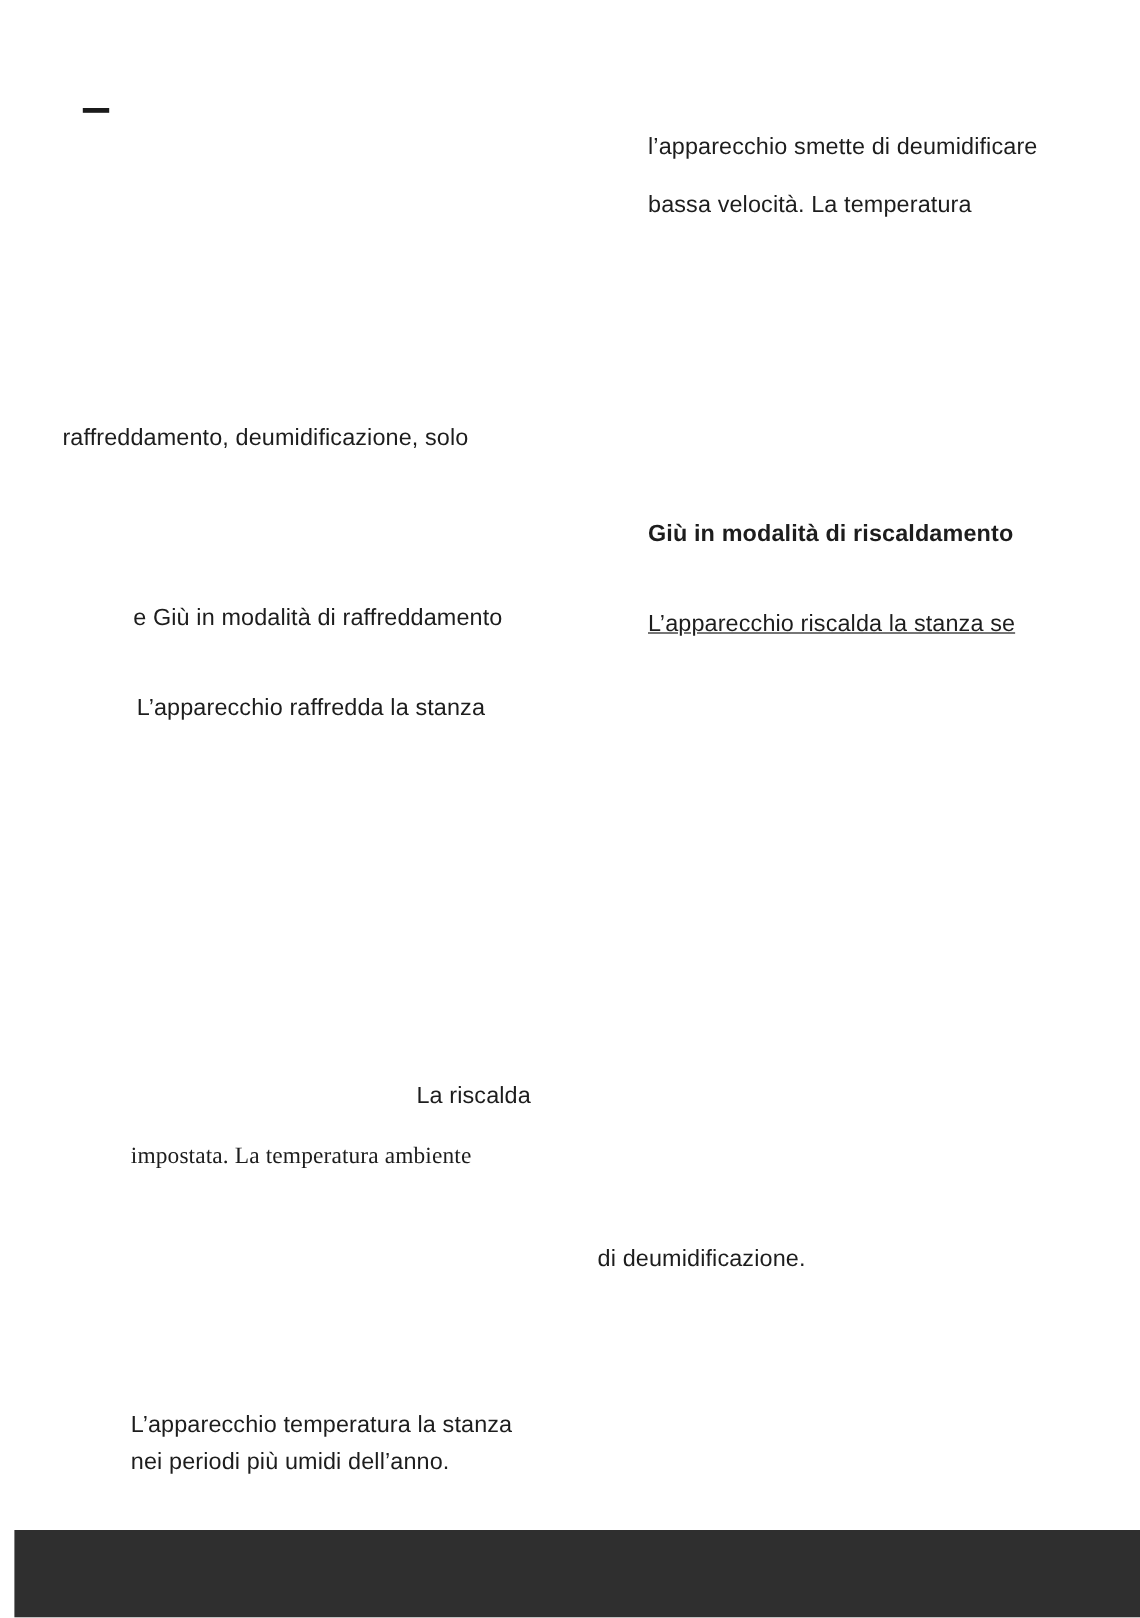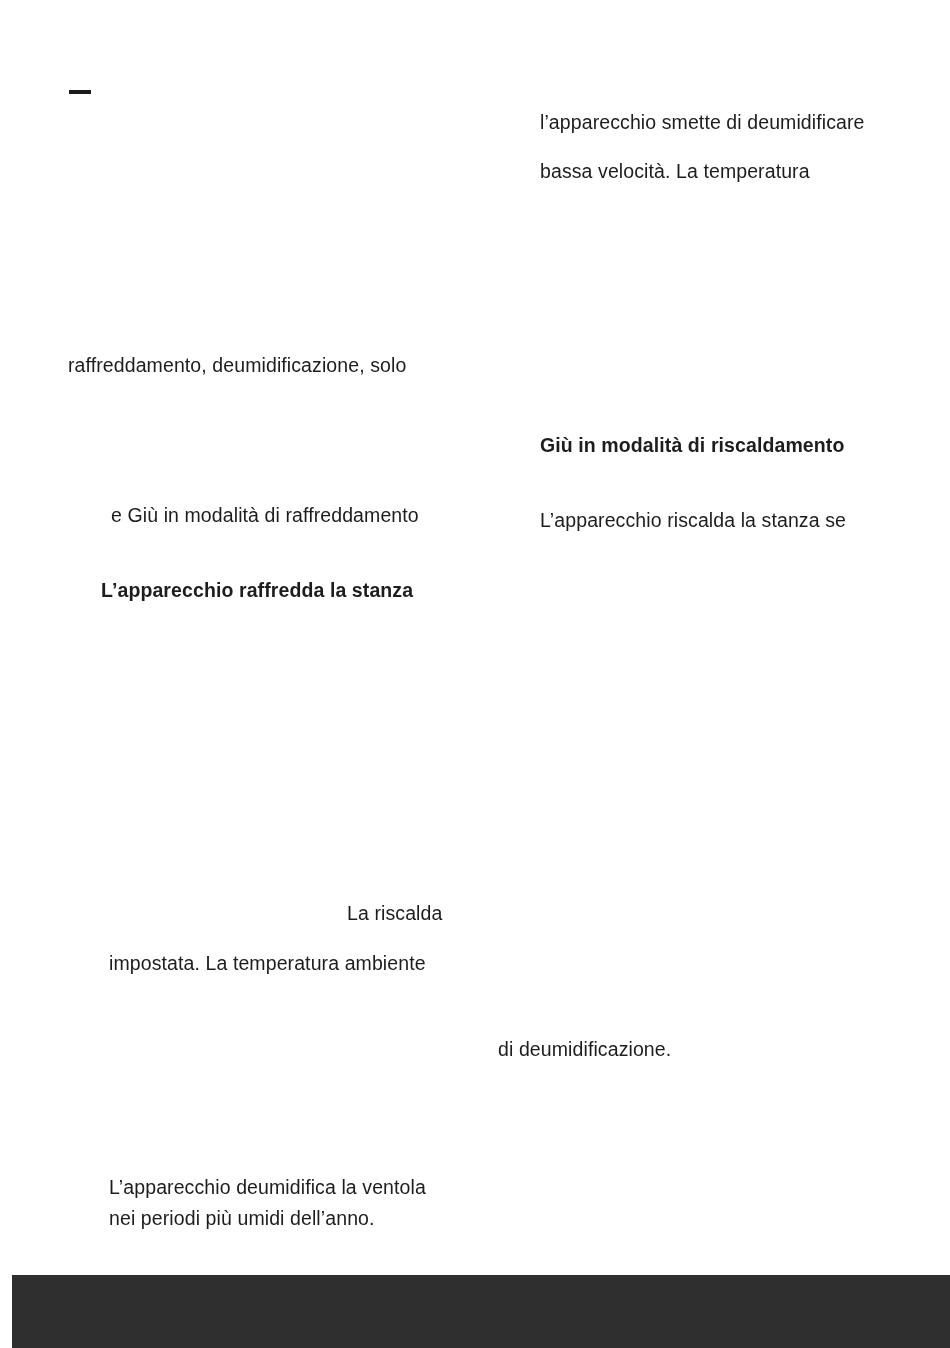--- a/index.html
+++ b/index.html
@@ -50,25 +50,25 @@
 </style>
 </head>
 <body>
 
 <div class="page">
 
   <div class="dash-mark"></div>
 
   <div class="frag" style="left:528px; top:110px;">l’apparecchio smette di deumidificare</div>
   <div class="frag" style="left:528px; top:159px;text-align:center;">bassa velocità. La temperatura</div>
-  <div class="frag" style="left:56px; top:353px;">raffreddamento, deumidificazione, solo</div>
+  <div class="frag" style="left:40px; top:353px;">raffreddamento, deumidificazione, solo</div>
   <div class="frag" style="left:528px; top:433px;font-weight:bold;">Giù in modalità di riscaldamento</div>
   <div class="frag" style="left:99px; top:503px;">e Giù in modalità di raffreddamento</div>
-  <div class="frag" style="left:528px; top:508px;">L’apparecchio riscalda la stanza se</div>
-  <div class="frag" style="left:89px; top:578px;font-weight:bold;">L’apparecchio raffredda la stanza</div>
+  <div class="frag" style="left:528px; top:508px;text-decoration:underline;">L’apparecchio riscalda la stanza se</div>
+  <div class="frag" style="left:102px; top:578px;">L’apparecchio raffredda la stanza</div>
   <div class="frag" style="left:335px; top:901px;">La riscalda</div>
-  <div class="frag" style="left:97px; top:951px;">impostata. La temperatura ambiente</div>
+  <div class="frag" style="left:97px; top:951px;font-family:Liberation Serif, serif;">impostata. La temperatura ambiente</div>
   <div class="frag" style="left:486px; top:1037px;">di deumidificazione.</div>
   <div class="frag" style="left:97px; top:1206px;">nei periodi più umidi dell’anno.</div>
-  <div class="frag" style="left:97px; top:1175px;">L’apparecchio deumidifica la ventola</div>
+  <div class="frag" style="left:97px; top:1175px;">L’apparecchio temperatura la stanza</div>
 
   <div class="footer-band"></div>
 </div>
 
 </body></html>

